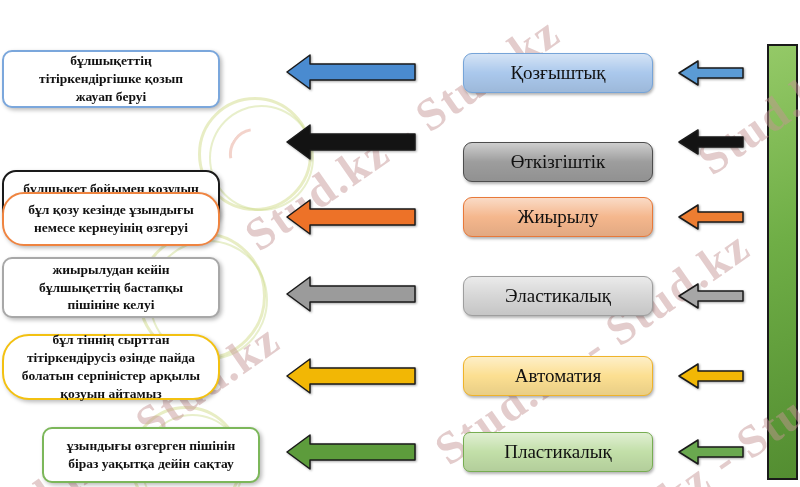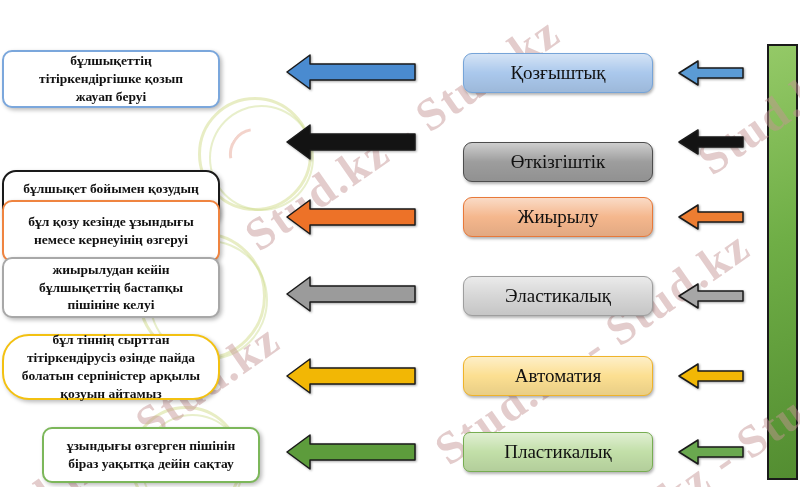--- a/index.html
+++ b/index.html
@@ -61,21 +61,21 @@
   
   .desc-box {
     position:absolute; left:2px; width:218px; box-sizing:border-box;
     border:2px solid #333; border-radius:10px; background:#fff;
     display:flex; align-items:center; justify-content:center; text-align:center;
     font-weight:bold; font-size:13.5px; line-height:1.32; color:#111;
     padding:13px 15px; box-shadow:2px 2px 4px rgba(0,0,0,0.28); z-index:5;
   }
   .d1 { top:50px;  height:58px; }
   .d2 { top:122px; height:56px; border-radius:14px;margin-top:48px; }
-  .d3 { top:200px; height:62px; }
+  .d3 { top:192px; height:54px;border-radius:22px; }
   .d4 { top:257px; height:61px; }
   .d5 { top:334px; height:66px; border-radius:27px; }
   .d6 { top:427px; height:56px; }
 
   
   .big-arrow {
     position:absolute; left:286px; width:130px; height:36px; z-index:5;
     filter:drop-shadow(1px 1.5px 1px rgba(0,0,0,0.35));
   }
   .a1 { top:54px; }  .a2 { top:124px; } .a3 { top:199px; }

